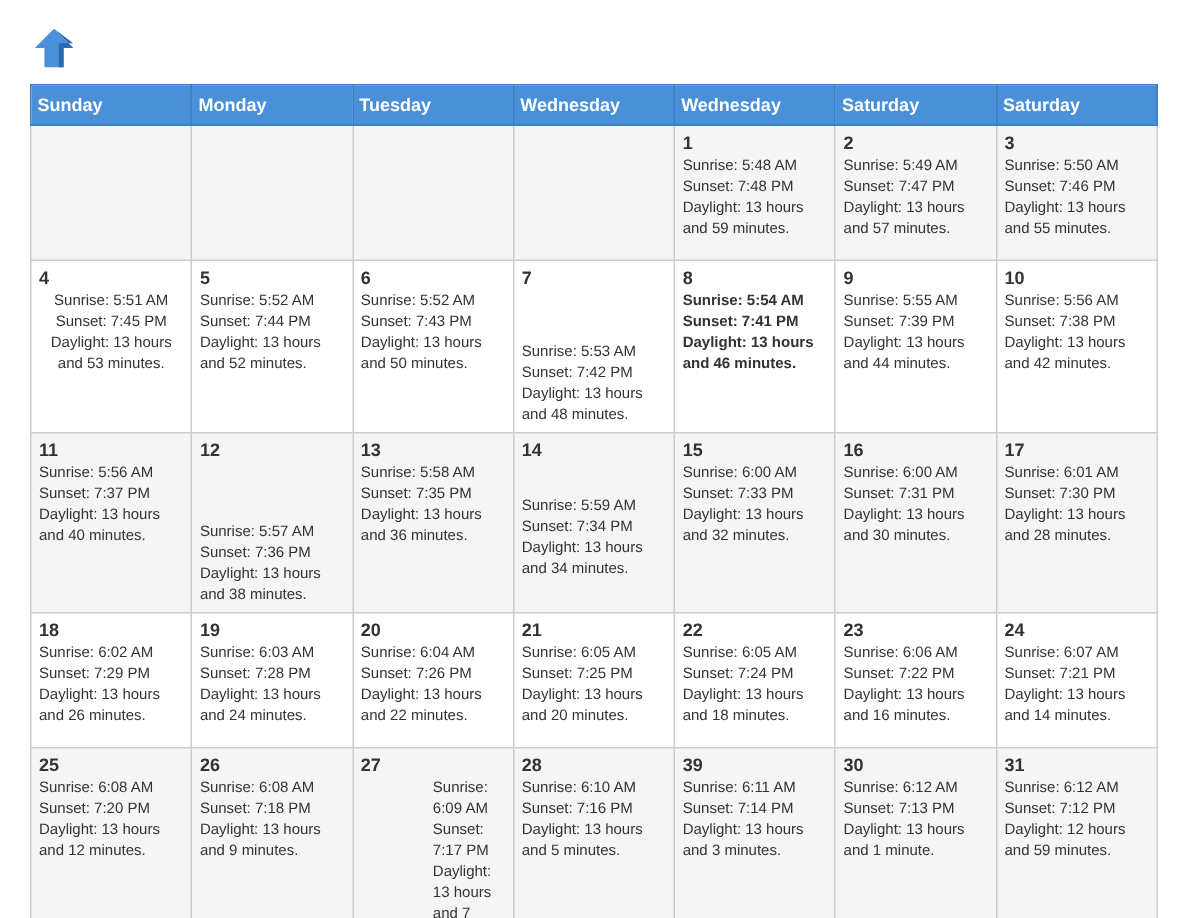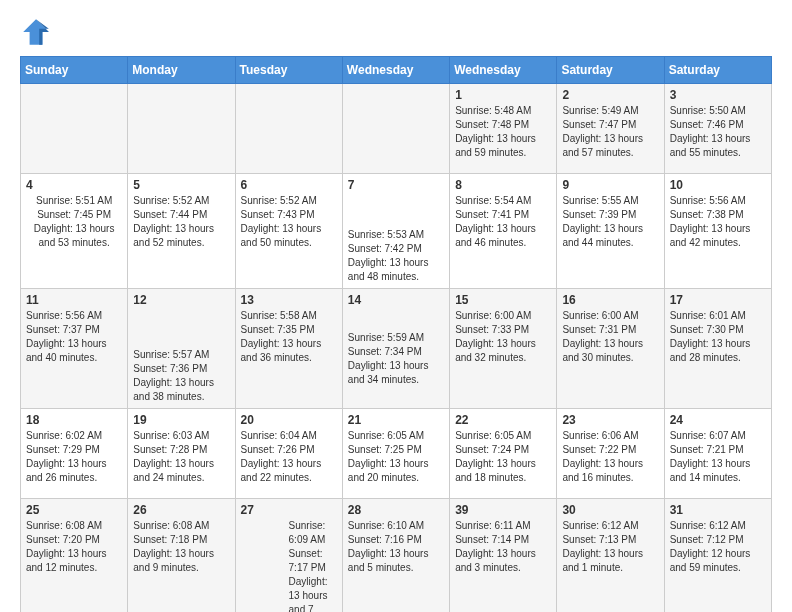--- a/index.html
+++ b/index.html
@@ -176,21 +176,21 @@
         </td>
         <td>
           <span class="day-number">7</span>
           <div class="cell-text" style="white-space: pre-line; margin-top: 36px;">Sunrise: 5:53 AM
 Sunset: 7:42 PM
 Daylight: 13 hours
 and 48 minutes.</div>
         </td>
         <td>
           <span class="day-number">8</span>
-          <div class="cell-text" style="white-space: pre-line;">Sunrise: 5:54 AM
+          <div class="cell-text" style="white-space: pre-line; font-weight: bold;">Sunrise: 5:54 AM
 Sunset: 7:41 PM
 Daylight: 13 hours
 and 46 minutes.</div>
         </td>
         <td>
           <span class="day-number">9</span>
           <div class="cell-text" style="white-space: pre-line;">Sunrise: 5:55 AM
 Sunset: 7:39 PM
 Daylight: 13 hours
 and 44 minutes.</div>

